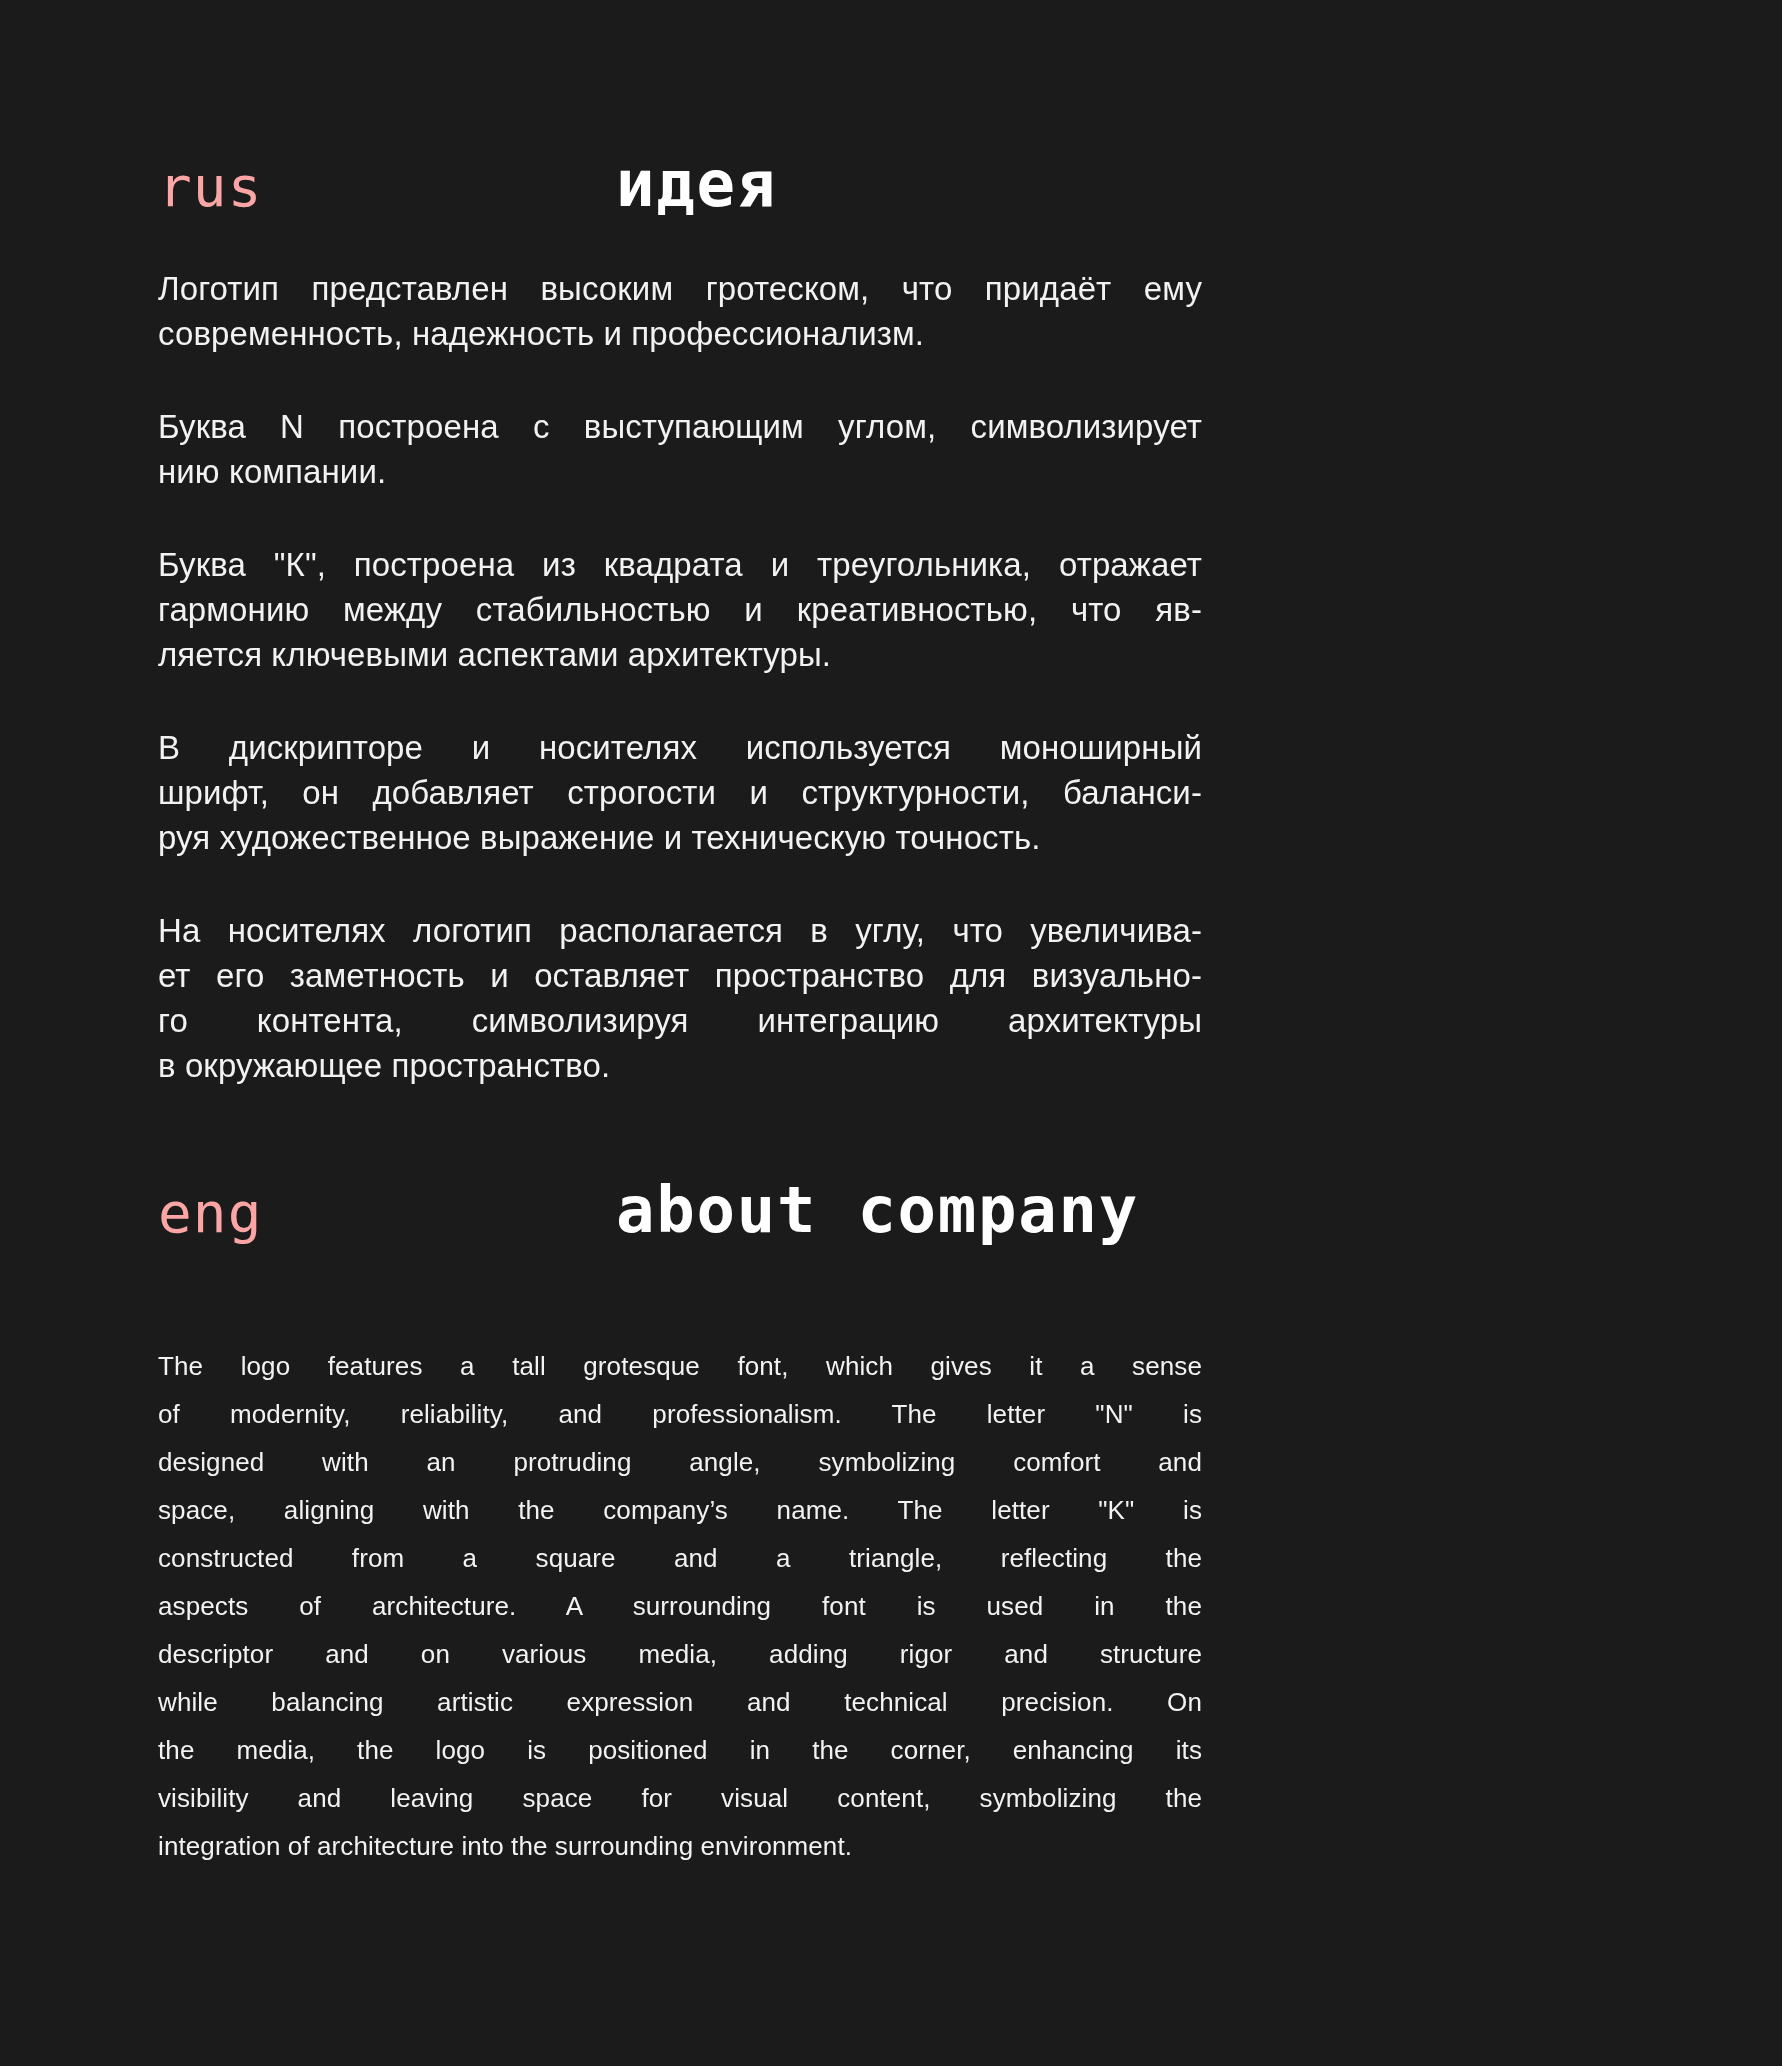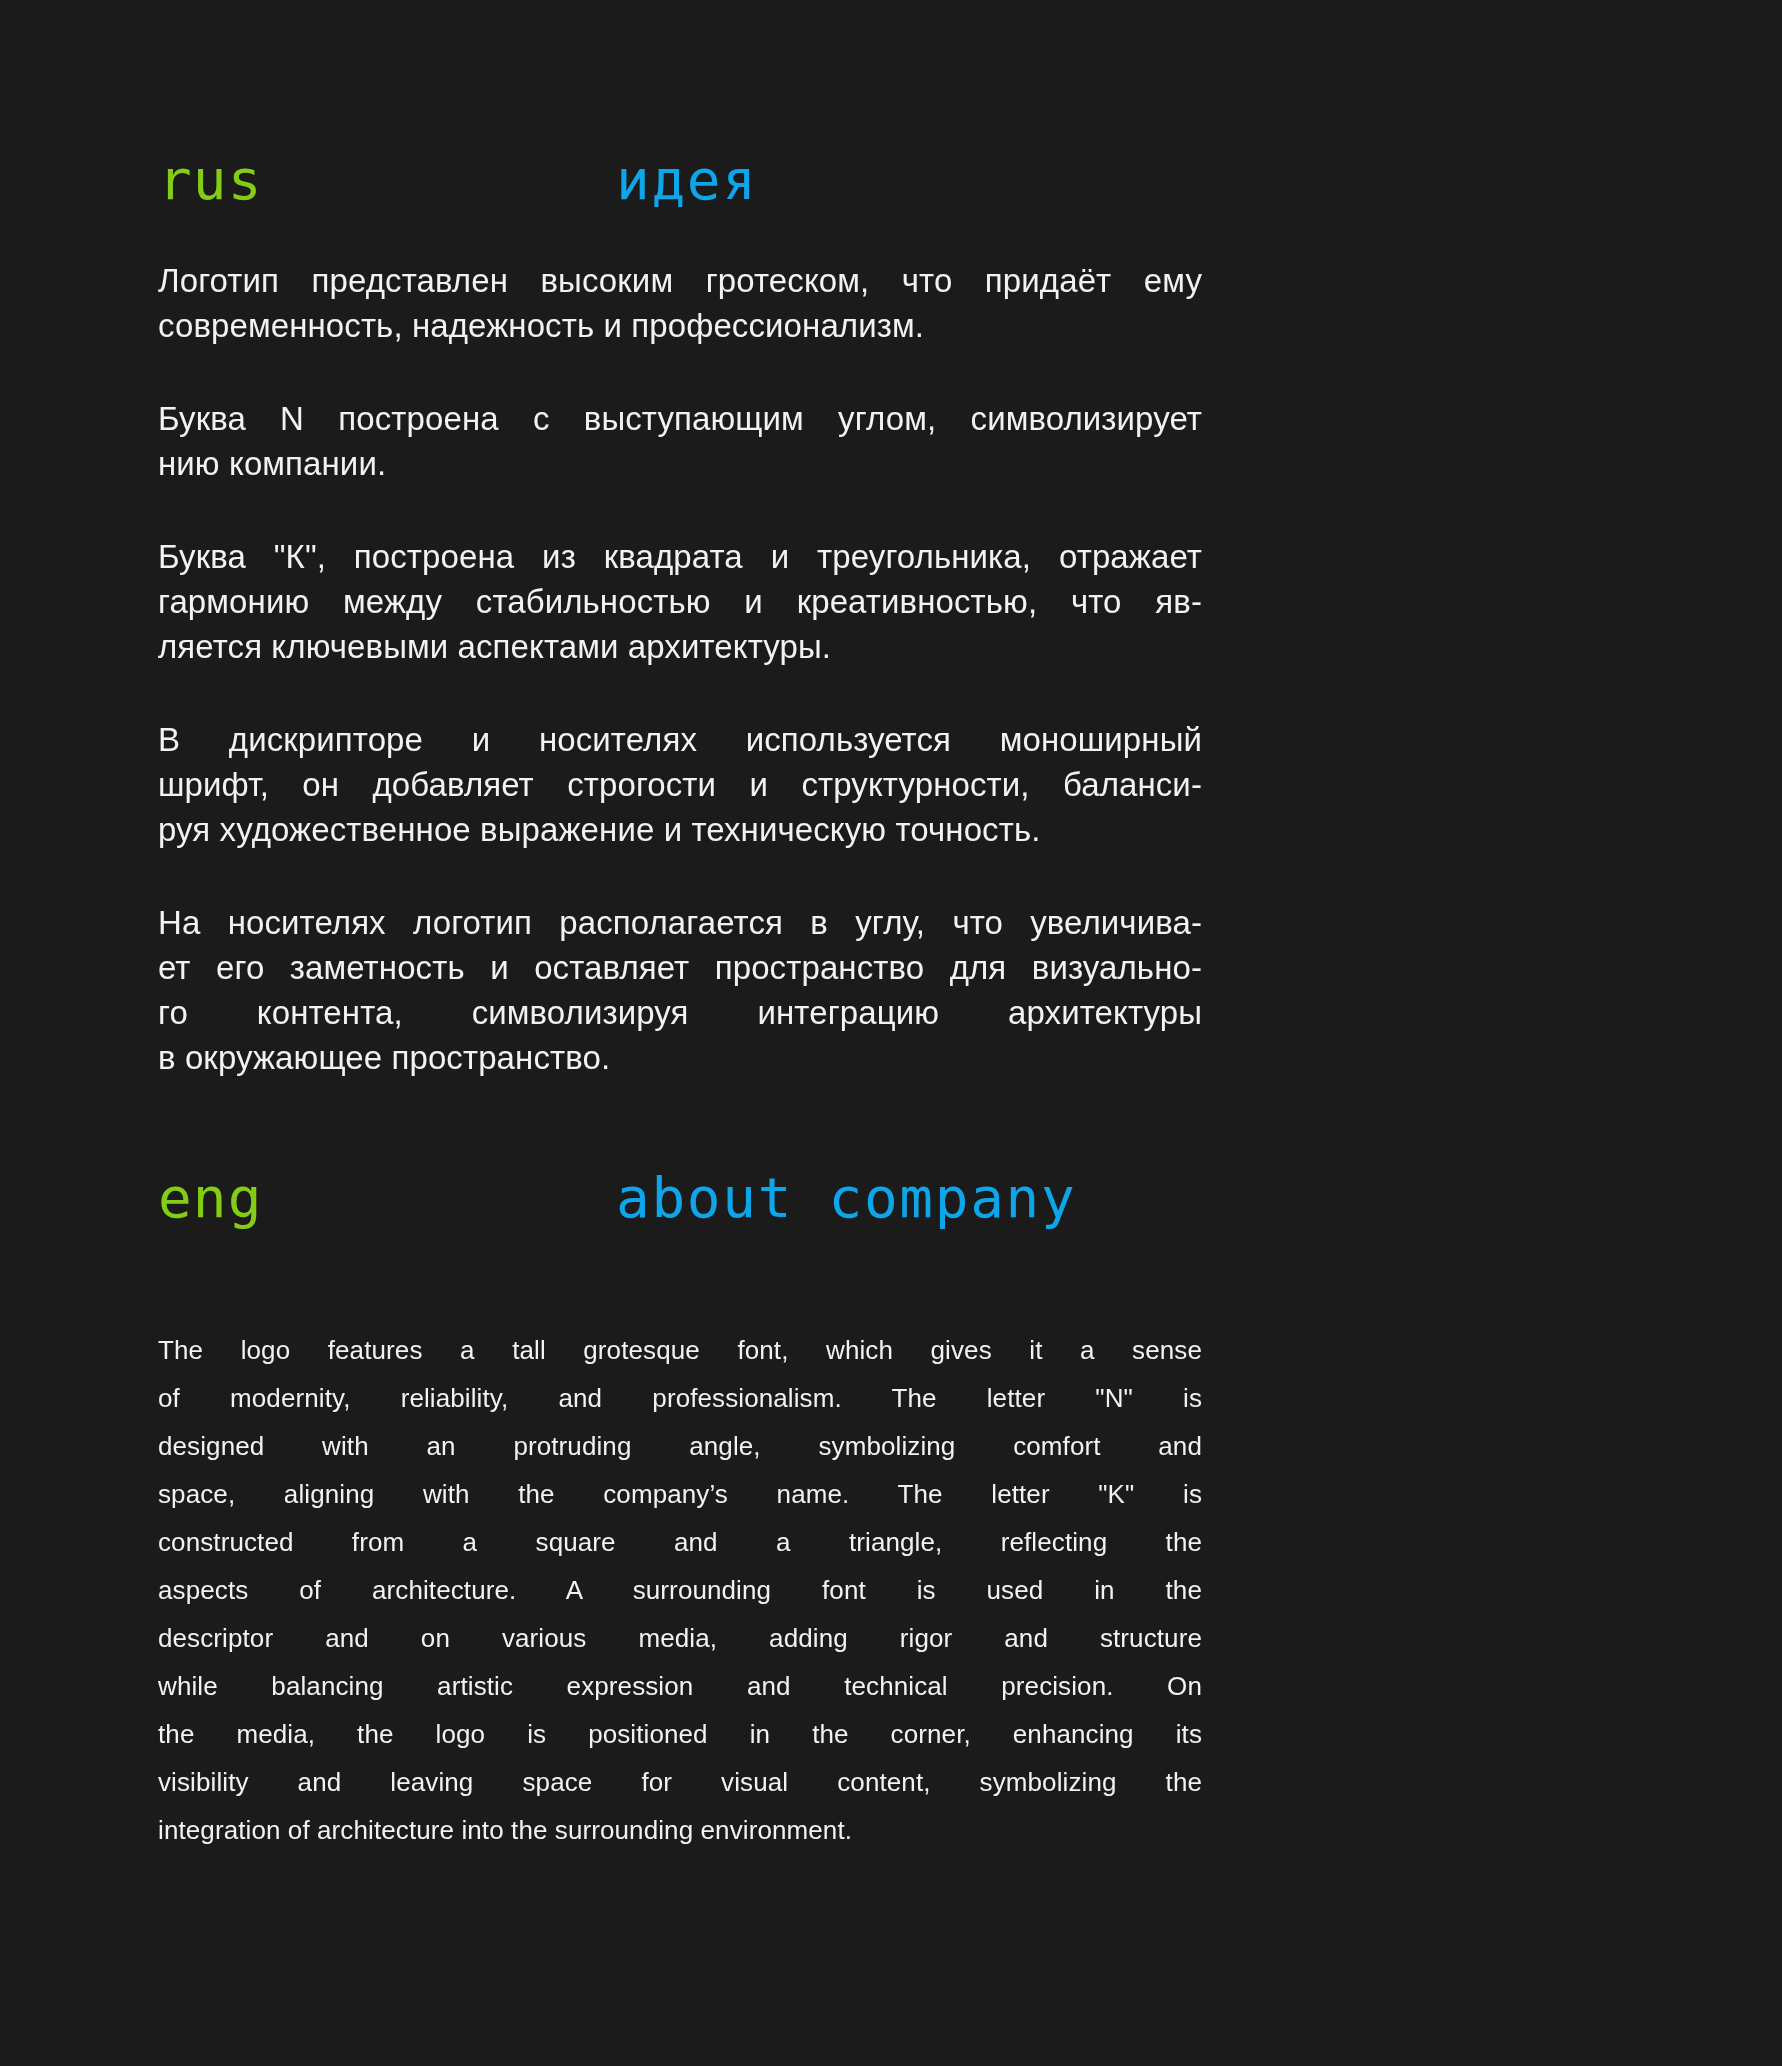--- a/index.html
+++ b/index.html
@@ -24,31 +24,31 @@
     align-items: baseline;
   }
 
   .lang-label {
     flex: 0 0 458px;
     font-family: "DejaVu Sans Mono", "Liberation Mono", monospace;
     font-size: 56px;
     line-height: 1;
     letter-spacing: 1.1px;
     font-weight: 400;
-    color: #84cc16;
+    color: #fca5a5;
   }
 
   .section-heading {
     flex: 1 1 auto;
     font-family: "DejaVu Sans Mono", "Liberation Mono", monospace;
-    font-size: 56px;
+    font-size: 64px;
     line-height: 1;
     letter-spacing: 1.7px;
-    font-weight: 400;
-    color: #0ea5e9;
+    font-weight: 700;
+    color: #ffffff;
   }
 
   .content {
     width: 1044px;
   }
 
   .section-rus .content { margin-top: 50px; }
   .section-eng { margin-top: 90px; }
   .section-eng .content { margin-top: 100px; }
 

